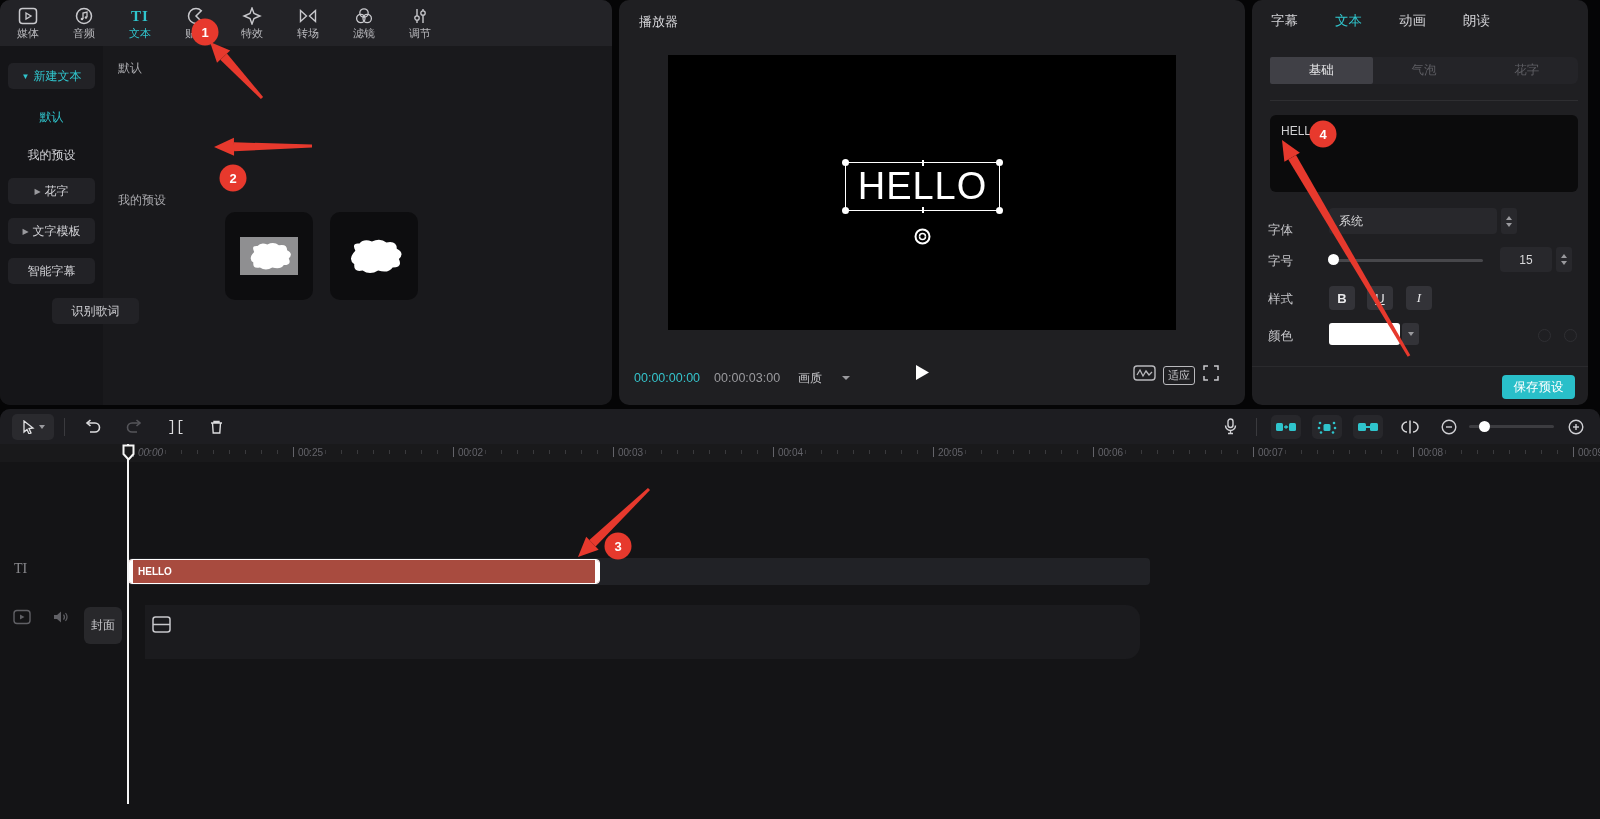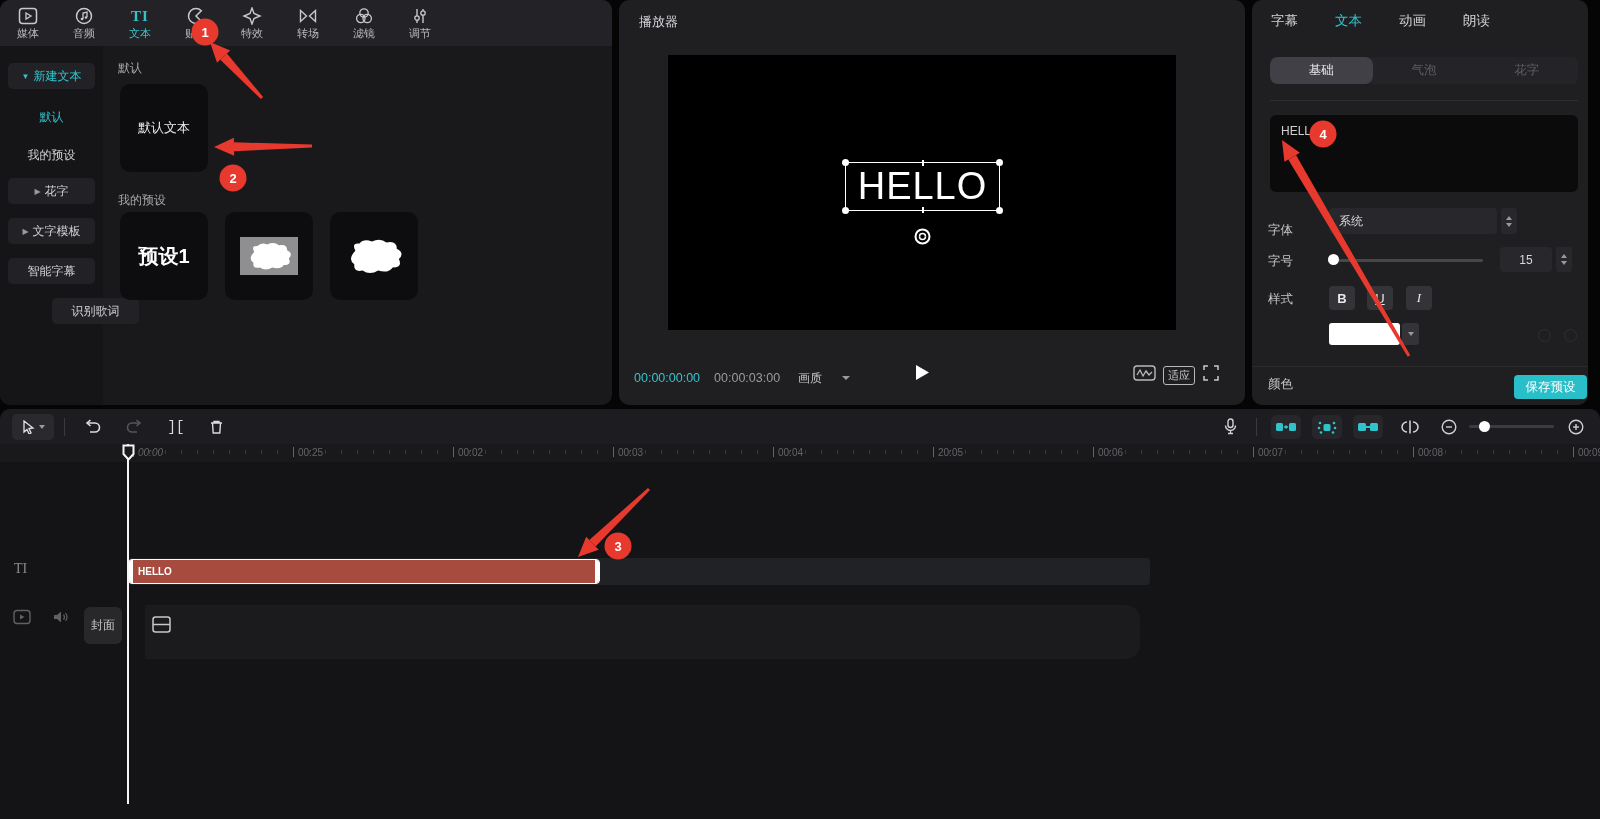--- a/index.html
+++ b/index.html
@@ -52,41 +52,41 @@
   .quality { color:#c9c9cd; font-size:12px; margin-left:18px; display:flex; align-items:center; gap:20px; cursor:pointer; }
   .caret-down { width:0; height:0; border-left:4px solid transparent; border-right:4px solid transparent; border-top:4px solid #9a9a9e; }
   .pbtn { cursor:pointer; }
   .boxed { border:1px solid #b9b9bd; border-radius:3px; color:#c9c9cd; font-size:11px; padding:1px 4px; }
 
   
   .insp-tabs { position:absolute; left:19px; top:12px; display:flex; gap:37px; }
   .insp-tab { font-size:13.5px; color:#d2d2d6; cursor:pointer; }
   .insp-tab.active { color:#30c5cd; }
   #subtab-bar { position:absolute; left:18px; top:57px; width:308px; height:27px; background:#242428; border-radius:6px; display:flex; }
-  .subtab { flex:1; display:flex; align-items:center; justify-content:center; font-size:12.5px; color:#5f5f64; cursor:pointer; border-radius:8px; }
+  .subtab { flex:1; display:flex; align-items:center; justify-content:center; font-size:12.5px; color:#5f5f64; cursor:pointer; border-radius:2px; }
   .subtab.active { background:#404046; color:#ececee; }
   #insp-divider { position:absolute; left:18px; top:100px; width:308px; height:1px; background:#2e2e31; }
   #text-area { position:absolute; left:18px; top:115px; width:308px; height:77px; background:#0b0b0c; border-radius:6px;
                color:#d0d0d2; font-size:12px; padding:9px 11px; }
   .row-label { position:absolute; left:16px; font-size:12.5px; color:#c6c6ca; }
   .field { position:absolute; background:#28282c; border-radius:4px; color:#d8d8da; font-size:12px; display:flex; align-items:center; }
   .stepper { position:absolute; width:16px; background:#28282c; border-radius:3px; display:flex; flex-direction:column;
              align-items:center; justify-content:center; gap:3px; cursor:pointer; }
   .chev-up { width:0;height:0;border-left:3.5px solid transparent;border-right:3.5px solid transparent;border-bottom:4px solid #9a9a9e; }
   .chev-dn { width:0;height:0;border-left:3.5px solid transparent;border-right:3.5px solid transparent;border-top:4px solid #9a9a9e; }
   #size-track { position:absolute; left:76px; top:259px; width:155px; height:3px; background:#47474b; border-radius:2px; }
   #size-thumb { position:absolute; left:76px; top:254px; width:11px; height:11px; background:#fff; border-radius:6px; cursor:pointer; }
   .style-btn { position:absolute; top:286px; width:26px; height:24px; background:#333338; border-radius:4px; color:#e8e8ea;
                display:flex; align-items:center; justify-content:center; font-size:13px; cursor:pointer; }
   #color-swatch { position:absolute; left:77px; top:323px; width:71px; height:22px; border-radius:3px; cursor:pointer; }
   #color-drop { position:absolute; left:150px; top:323px; width:17px; height:22px; background:#333338; border-radius:3px;
                 display:flex; align-items:center; justify-content:center; cursor:pointer; }
   .dim-circle { position:absolute; top:329px; width:13px; height:13px; border:1.5px solid #2f2f33; border-radius:50%; }
   #insp-footer { position:absolute; left:0; top:366px; width:336px; height:39px; border-top:1px solid #2a2a2d; }
-  #save-btn { position:absolute; left:262px; top:8px; width:73px; height:24px; background:#29bfc9; border-radius:4px;
+  #save-btn { position:absolute; left:250px; top:8px; width:73px; height:24px; background:#29bfc9; border-radius:4px;
               color:#fff; font-size:12.5px; display:flex; align-items:center; justify-content:center; cursor:pointer; }
 
   
   #tl-toolbar { left:0; top:0; width:1600px; height:35px; background:#1d1d21; border-radius:10px 10px 0 0;
                 display:flex; align-items:center; }
   .tl-divider { width:1px; height:18px; background:#3a3a3e; }
   .tl-btn { display:flex; align-items:center; justify-content:center; cursor:pointer; }
   .teal-btn { width:30px; height:24px; background:#27272b; border-radius:5px; display:flex; align-items:center; justify-content:center; cursor:pointer; }
   .split-glyph { color:#dcdcde; font-size:14px; font-family:"Liberation Mono", monospace; }
   #ruler { left:0; top:35px; width:1600px; height:18px; background:#19191b; overflow:hidden; position:absolute; }
@@ -211,28 +211,22 @@
       </div>
       <div class="sb-item sb-box" style="top:212px;">
         <span>智能字幕</span>
       </div>
       <div class="sb-item sb-box" style="top:252px;margin-left:44px;">
         <span>识别歌词</span>
       </div>
     </div>
 
     <div class="lib-header" style="left:118px; top:60px;">默认</div>
-    <div class="lib-card" style="left:120px; top:84px;">
-      <span class="card-label">默认文本</span>
-    </div>
 
     <div class="lib-header" style="left:118px; top:192px;">我的预设</div>
-    <div class="lib-card" style="left:120px; top:212px;">
-      <span class="card-label-big">预设1</span>
-    </div>
     <div class="lib-card" style="left:225px; top:212px;">
       <div class="gray-plate">
         <svg width="48" height="28" viewBox="0 0 56 34">
           <path d="M10,12 Q6,4 14,5 Q18,0 26,3 Q34,-1 40,4 Q50,2 50,10 Q58,14 52,20 Q56,28 46,28 Q42,34 32,31 Q24,36 17,31 Q8,33 9,25 Q2,20 10,12 Z" fill="#fff"></path>
         </svg>
       </div>
     </div>
     <div class="lib-card" style="left:330px; top:212px;">
       <svg width="58" height="36" viewBox="0 0 56 34">
         <path d="M10,12 Q6,4 14,5 Q18,0 26,3 Q34,-1 40,4 Q50,2 50,10 Q58,14 52,20 Q56,28 46,28 Q42,34 32,31 Q24,36 17,31 Q8,33 9,25 Q2,20 10,12 Z" fill="#fff"></path>
@@ -317,21 +311,21 @@
     <div class="stepper" style="left:304px; top:247px; height:25px;">
       <span class="chev-up"></span>
       <span class="chev-dn"></span>
     </div>
 
     <span class="row-label" style="top:291px;">样式</span>
     <div class="style-btn" style="left:77px; font-weight:bold;">B</div>
     <div class="style-btn" style="left:115px; text-decoration:underline;">U</div>
     <div class="style-btn" style="left:154px; font-style:italic; font-family:'Liberation Serif',serif;">I</div>
 
-    <span class="row-label" style="top:328px;margin-top:48px;">颜色</span>
+    <span class="row-label" style="top:328px;">颜色</span>
     <div id="color-swatch" style="background: rgb(255, 255, 255);"></div>
     <div id="color-drop">
       <span class="chev-dn"></span>
     </div>
     <div class="dim-circle" style="left:286px;"></div>
     <div class="dim-circle" style="left:312px;"></div>
 
     <div id="insp-footer">
       <div id="save-btn">保存预设</div>
     </div>

